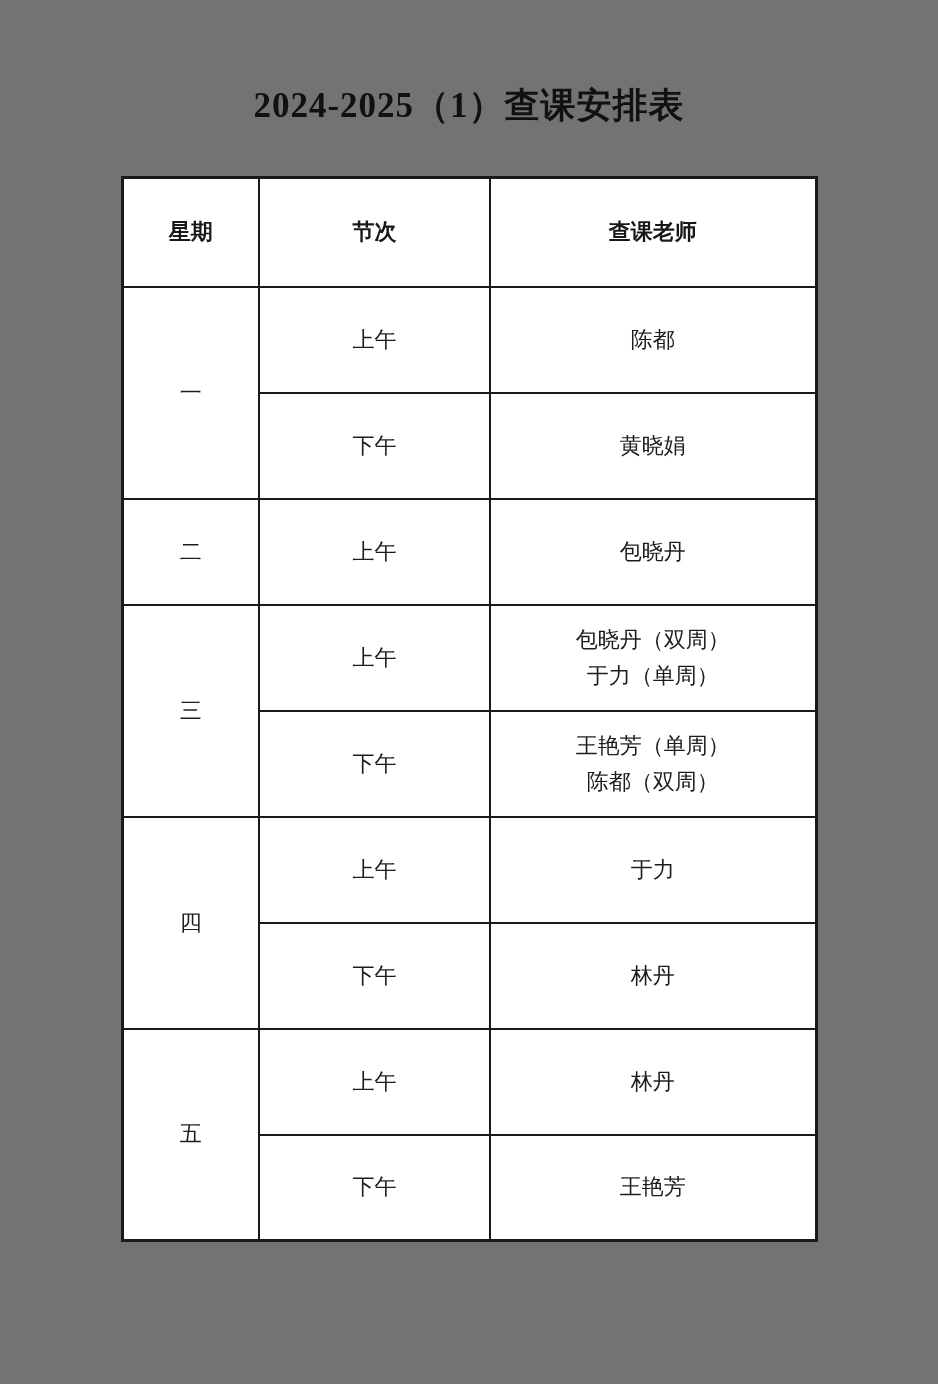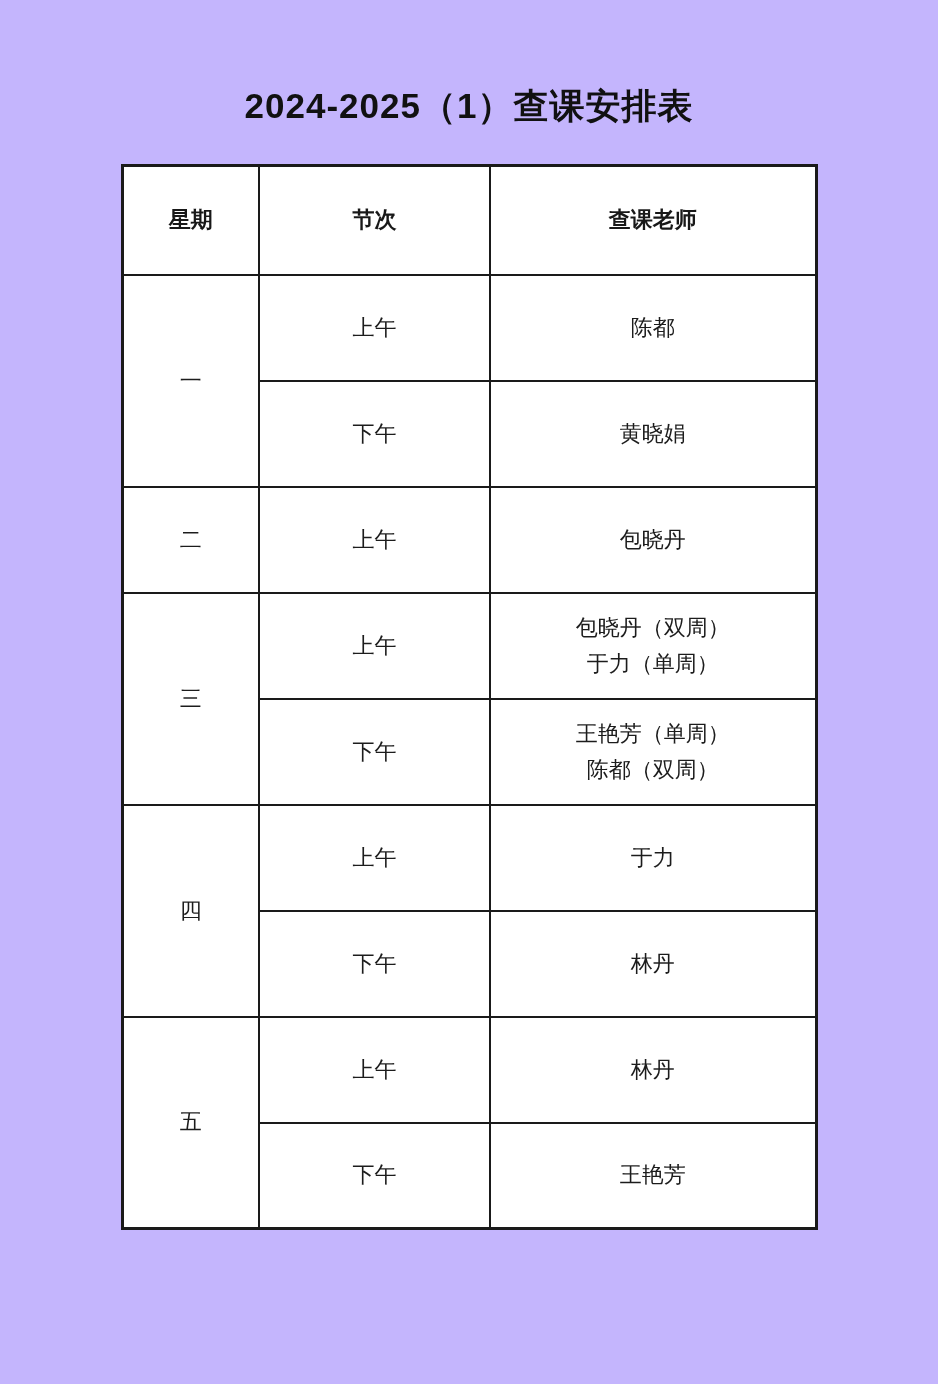--- a/index.html
+++ b/index.html
@@ -4,39 +4,39 @@
 <style>
   html, body {
     margin: 0;
     padding: 0;
     background: #ffffff;
   }
   .page {
     position: relative;
     width: 938px;
     height: 1384px;
-    background: #c4b5fd;
-    font-family: Liberation Sans, sans-serif;
+    background: #737373;
+    font-family: Liberation Serif, serif;
     color: #1c1c1c;
     overflow: hidden;
   }
   .doc-title {
     margin: 0;
     padding-top: 82px;
     text-align: center;
     font-size: 35px;
     line-height: 48px;
     font-weight: bold;
     color: #111111;
     letter-spacing: 1px;
   }
   table.schedule {
     border-collapse: collapse;
     table-layout: fixed;
-    margin: 34px auto 0 auto;
+    margin: 46px auto 0 auto;
     width: 694px;
     border: 3px solid #1a1a1a;
   }
   table.schedule th,
   table.schedule td {
     border: 2px solid #1a1a1a;
     text-align: center;
     vertical-align: middle;
     font-size: 22px;
     padding: 0;

